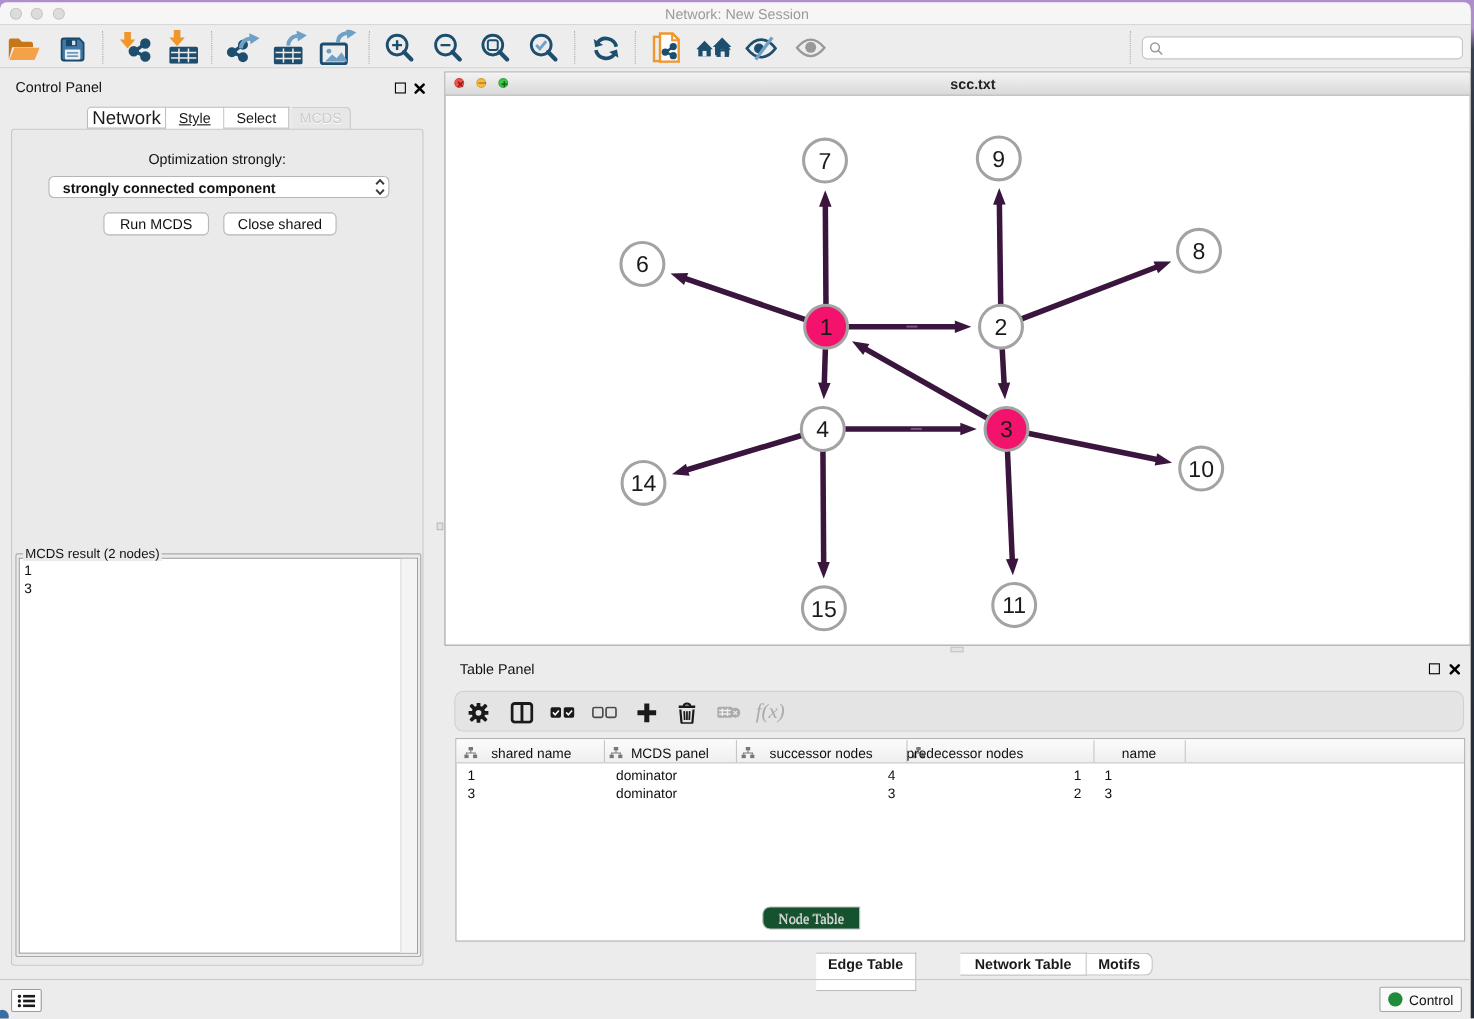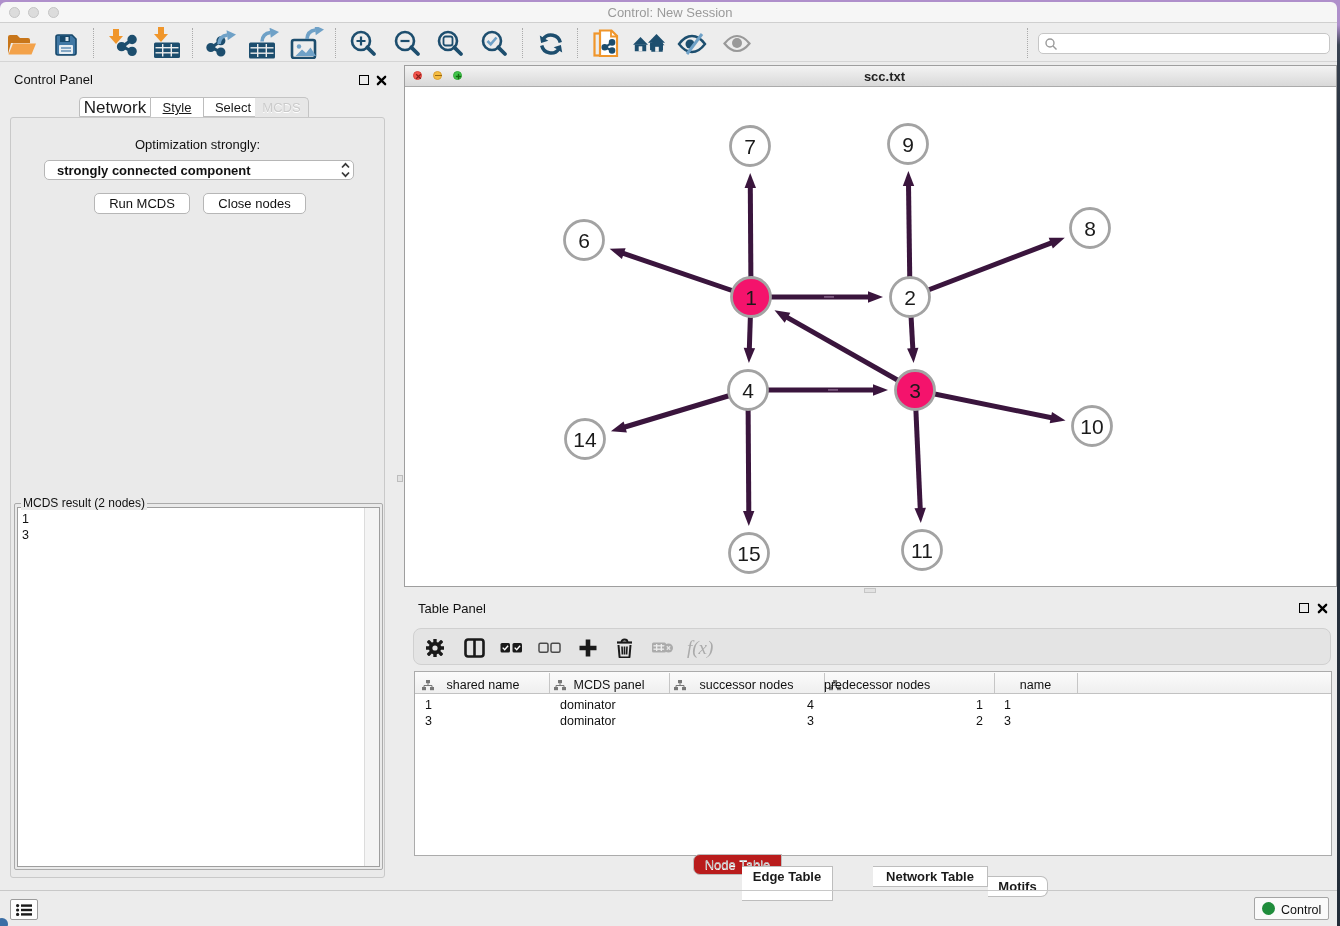--- a/index.html
+++ b/index.html
@@ -14,21 +14,21 @@
 
 <div class="abs" style="left:0;top:0;width:1340px;height:10px;background:#AF8FCB;"></div>
 
 <div class="abs" style="left:1337px;top:0;width:3px;height:926px;background:linear-gradient(#AF8FCB 0px,#AF8FCB 25px,#3A4352 45px,#2A3340 120px,#232C38 926px);"></div>
 
 <div class="abs" style="left:0;top:2px;width:1337px;height:21px;background:#F6F6F6;border-radius:6px 6px 0 0;"></div>
 <div class="abs" style="left:0;top:22px;width:1337px;height:1px;background:#CFCFCF;"></div>
 <div class="circ" style="left:9px;top:7px;width:11px;height:11px;background:#DCDCDC;border:1px solid #C5C5C5;"></div>
 <div class="circ" style="left:28px;top:7px;width:11px;height:11px;background:#DCDCDC;border:1px solid #C5C5C5;"></div>
 <div class="circ" style="left:48px;top:7px;width:11px;height:11px;background:#DCDCDC;border:1px solid #C5C5C5;"></div>
-<div class="abs" style="left:0;top:5px;width:1340px;text-align:center;font-size:13px;color:#9A9A9A;">Control: New Session</div>
+<div class="abs" style="left:0;top:5px;width:1340px;text-align:center;font-size:13px;color:#9A9A9A;">Network: New Session</div>
 
 <div class="abs" style="left:0;top:23px;width:1337px;height:39px;background:#EDEDED;border-bottom:1px solid #D5D5D5;"></div>
 <svg class="abs" style="left:6px;top:33px;" width="31" height="25" viewBox="0 0 31 25">
     <path d="M2 21 V4 q0-2 2-2 h7 l3 3 h8 q2 0 2 2 v3 H5 Z" fill="#C8761A"></path>
     <path d="M2.5 21.5 L7 10.5 h23 l-4.5 11 Z" fill="#F3A24A"></path>
   </svg>
 <svg class="abs" style="left:54px;top:33px;" width="24" height="24" viewBox="0 0 24 24">
     <path d="M2 4 q0-2 2-2 h14 l4 4 v14 q0 2 -2 2 h-16 q-2 0 -2-2 Z" fill="#4178A4" stroke="#17486B" stroke-width="1.6"></path>
     <rect x="6" y="3" width="10" height="6" fill="#17486B"></rect>
     <rect x="11.5" y="4" width="3" height="4" fill="#D9E4EC"></rect>
@@ -154,33 +154,33 @@
 
 <div class="abs" style="left:14px;top:72px;font-size:13px;color:#111;">Control Panel</div>
 <div class="abs" style="left:359px;top:75px;width:10px;height:10px;border:1.6px solid #000;"></div>
 <svg class="abs" style="left:376px;top:75px;" width="11" height="11" viewBox="0 0 12 12">
     <path d="M2 2 L10 10 M10 2 L2 10" stroke="#000" stroke-width="2.5" stroke-linecap="round"></path>
   </svg>
 
 <div class="abs" style="left:79px;top:97px;width:72px;height:20px;background:#fff;border:1px solid #BDBDBD;border-radius:4px 0 0 0;font-size:17px;color:#1A1A1A;text-align:center;line-height:19px;">Network</div>
 <div class="abs" style="left:151px;top:97px;width:53px;height:28px;background:#fff;border:1px solid #BDBDBD;border-left:none;font-size:13px;color:#1A1A1A;text-align:center;line-height:19px;text-decoration:underline;">Style</div>
 <div class="abs" style="left:204px;top:97px;width:59px;height:20px;background:#fff;border:1px solid #BDBDBD;border-left:none;font-size:13px;color:#1A1A1A;text-align:center;line-height:19px;">Select</div>
-<div class="abs" style="left:255px;top:97px;width:54px;height:21px;background:#E7E7E7;border:1px solid #C4C4C4;border-left:none;border-bottom:none;border-radius:0 5px 0 0;font-size:13px;color:#CBCBCB;text-shadow:0 1px 0 #fff;text-align:center;line-height:20px;">MCDS</div>
+<div class="abs" style="left:265px;top:97px;width:54px;height:21px;background:#E7E7E7;border:1px solid #C4C4C4;border-left:none;border-bottom:none;border-radius:0 5px 0 0;font-size:13px;color:#CBCBCB;text-shadow:0 1px 0 #fff;text-align:center;line-height:20px;">MCDS</div>
 
 <div class="abs" style="left:10px;top:117px;width:375px;height:761px;background:#EAEAEA;border:1px solid #C9C9C9;border-radius:3px;"></div>
 <div class="abs" style="left:11px;top:137px;width:373px;text-align:center;font-size:13px;color:#111;">Optimization strongly:</div>
 
 <div class="abs" style="left:44px;top:160px;width:310px;height:20px;background:#fff;border:1px solid #B6B6B6;border-radius:5px;"></div>
 <div class="abs" style="left:57px;top:163px;font-size:13px;color:#111;font-weight:bold;">strongly connected component</div>
 <svg class="abs" style="left:340px;top:162px;" width="11" height="16" viewBox="0 0 11 16">
     <path d="M2 5.5 L5.5 1.8 L9 5.5 M2 10.5 L5.5 14.2 L9 10.5" fill="none" stroke="#3A3A3A" stroke-width="1.7"></path>
   </svg>
 
 <div class="abs" style="left:94px;top:193px;width:96px;height:21px;background:#fff;border:1px solid #B6B6B6;border-radius:5px;font-size:13px;color:#111;text-align:center;line-height:19px;">Run MCDS</div>
-<div class="abs" style="left:203px;top:193px;width:103px;height:21px;background:#fff;border:1px solid #B6B6B6;border-radius:5px;font-size:13px;color:#111;text-align:center;line-height:19px;">Close nodes</div>
+<div class="abs" style="left:203px;top:193px;width:103px;height:21px;background:#fff;border:1px solid #B6B6B6;border-radius:5px;font-size:13px;color:#111;text-align:center;line-height:19px;">Close shared</div>
 
 <div class="abs" style="left:14px;top:503px;width:369px;height:367px;border:1px solid #ABABAB;border-radius:2px;"></div>
 <div class="abs" style="left:21px;top:496px;background:#EAEAEA;padding:0 2px;font-size:12px;color:#111;z-index:3;">MCDS result (2 nodes)</div>
 <div class="abs" style="left:17px;top:507px;width:363px;height:360px;background:#fff;border:1px solid #9E9E9E;"></div>
 <div class="abs" style="left:364px;top:508px;width:15px;height:358px;background:#F4F4F4;border-left:1px solid #DCDCDC;"></div>
 <div class="abs" style="left:22px;top:511px;font-size:12.5px;color:#111;line-height:16px;z-index:3;">1<br>3</div>
 
 <div class="abs" style="left:404px;top:65px;width:933px;height:522px;border:1px solid #9E9E9E;background:#fff;"></div>
 <div class="abs" style="left:405px;top:66px;width:931px;height:21px;background:linear-gradient(#F3F3F3,#D9D9D9);border-bottom:1px solid #ABABAB;"></div>
 <div class="abs" style="left:419px;top:69px;width:931px;text-align:center;font-size:13px;font-weight:bold;color:#222;">scc.txt</div>
@@ -366,24 +366,24 @@
 <div class="abs" style="left:560px;top:698px;font-size:12.5px;color:#111;">dominator</div>
 <div class="abs" style="left:714px;top:698px;width:100px;text-align:right;font-size:12.5px;color:#111;">4</div>
 <div class="abs" style="left:883px;top:698px;width:100px;text-align:right;font-size:12.5px;color:#111;">1</div>
 <div class="abs" style="left:1004px;top:698px;font-size:12.5px;color:#111;">1</div>
 <div class="abs" style="left:425px;top:714px;font-size:12.5px;color:#111;">3</div>
 <div class="abs" style="left:560px;top:714px;font-size:12.5px;color:#111;">dominator</div>
 <div class="abs" style="left:714px;top:714px;width:100px;text-align:right;font-size:12.5px;color:#111;">3</div>
 <div class="abs" style="left:883px;top:714px;width:100px;text-align:right;font-size:12.5px;color:#111;">2</div>
 <div class="abs" style="left:1004px;top:714px;font-size:12.5px;color:#111;">3</div>
 
-<div class="abs" style="left:693px;top:854px;width:89px;height:21px;background:#b91c1c;border:1px solid #BDBDBD;border-radius:7px 0 0 7px;font-size:13px;color:#C3C3C3;text-shadow:0 1px 0 #fff;text-align:center;line-height:20px;">Node Table</div>
+<div class="abs" style="left:693px;top:824px;width:89px;height:21px;background:#14532d;border:1px solid #BDBDBD;border-radius:7px 0 0 7px;font-size:13px;color:#C3C3C3;text-shadow:0 1px 0 #fff;text-align:center;line-height:20px;font-family:Liberation Serif, serif;">Node Table</div>
 <div class="abs" style="left:742px;top:866px;width:91px;height:35px;background:#fff;border:1px solid #BDBDBD;border-left:none;font-size:13px;font-weight:bold;color:#1A1A1A;text-align:center;line-height:20px;">Edge Table</div>
 <div class="abs" style="left:873px;top:866px;width:115px;height:21px;background:#fff;border:1px solid #BDBDBD;border-left:none;font-size:13px;font-weight:bold;color:#1A1A1A;text-align:center;line-height:20px;">Network Table</div>
-<div class="abs" style="left:988px;top:866px;width:60px;height:21px;background:#fff;border:1px solid #BDBDBD;border-left:none;border-radius:0 7px 7px 0;font-size:13px;font-weight:bold;color:#1A1A1A;text-align:center;line-height:20px;margin-top:10px;">Motifs</div>
+<div class="abs" style="left:988px;top:866px;width:60px;height:21px;background:#fff;border:1px solid #BDBDBD;border-left:none;border-radius:0 7px 7px 0;font-size:13px;font-weight:bold;color:#1A1A1A;text-align:center;line-height:20px;">Motifs</div>
 
 <div class="abs" style="left:0;top:890px;width:1337px;height:1px;background:#C8C8C8;"></div>
 <div class="abs" style="left:10px;top:899px;width:28px;height:21px;background:#FDFDFD;border:1px solid #9C9C9C;border-radius:2px;"></div>
 <svg class="abs" style="left:16px;top:904px;" width="16" height="12" viewBox="0 0 16 12">
     <g fill="#1A1A1A">
       <circle cx="1.6" cy="1.6" r="1.6"></circle>
       <circle cx="1.6" cy="6" r="1.6"></circle>
       <circle cx="1.6" cy="10.4" r="1.6"></circle>
       <rect x="5" y="0.4" width="11" height="2.4"></rect>
       <rect x="5" y="4.8" width="11" height="2.4"></rect>

